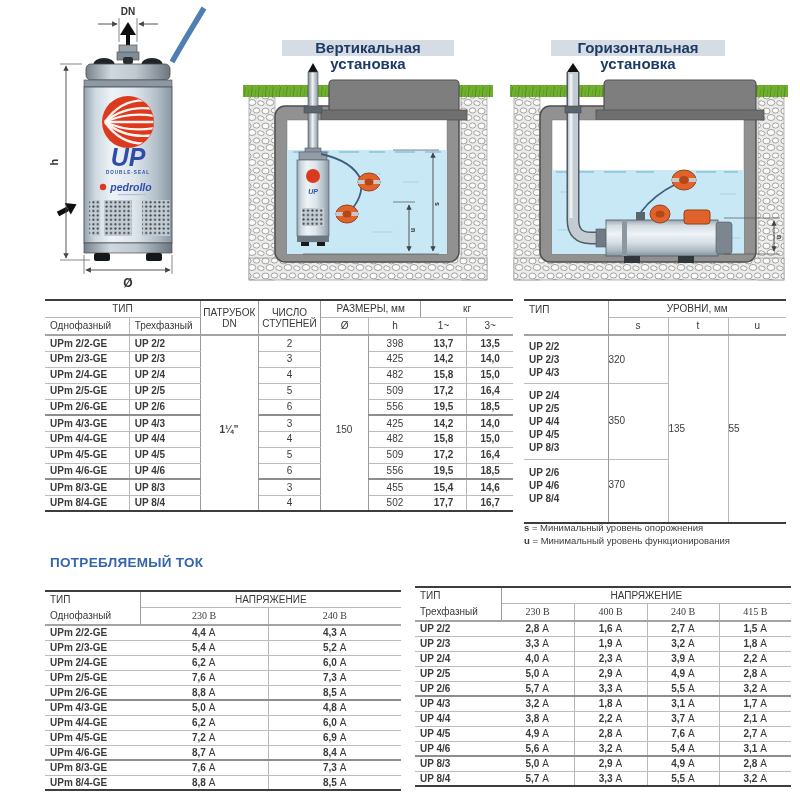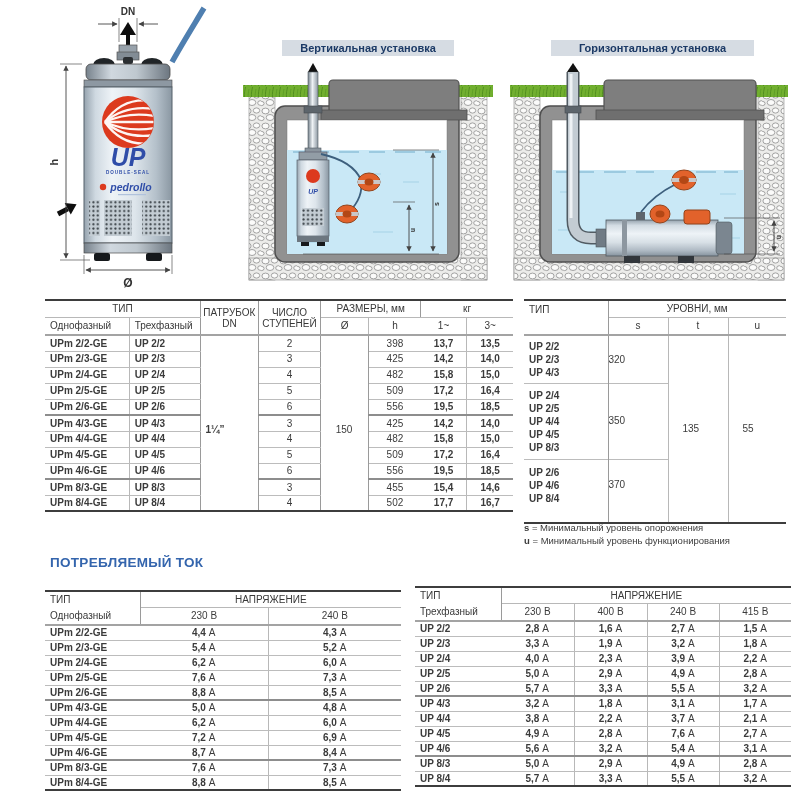--- a/index.html
+++ b/index.html
@@ -7,21 +7,21 @@
     --logo-red:#dc3a1e; --logo-blue:#2f4da8; --float-orange:#e2622b;
     --water:#c9e8f6; --grass:#71af2f;
   }
   *{margin:0;padding:0;box-sizing:border-box;}
   body{background:#888;font-family:"Liberation Sans",sans-serif;}
   .page{position:relative;width:800px;height:800px;background:#ffffff;overflow:hidden;margin:0 auto;}
   .abs{position:absolute;}
 
   
   .banner{position:absolute;height:16px;line-height:16px;text-align:center;
-    background:var(--banner-bg);color:var(--banner-text);font-size:11px;font-weight:bold;}
+    background:var(--banner-bg);color:var(--banner-text);font-size:15px;font-weight:bold;}
 
   
   table{border-collapse:collapse;table-layout:fixed;font-size:10px;color:#3b3b3b;}
   th{font-weight:normal;color:#383838;}
   td,th{padding:0;line-height:1.15;overflow:hidden;white-space:nowrap;}
   .ta-l{text-align:left;padding-left:5px;}
   .ta-c{text-align:center;}
   .bl{border-left:1px solid #b8b8b8;}
   .blm{border-left:1px solid #9a9a9a;}
   .brm{border-right:1px solid #9a9a9a;}
@@ -51,30 +51,30 @@
   #tbl-levels thead tr:last-child th{height:18px;}
   #tbl-levels tbody td{vertical-align:middle;text-align:left;}
   #tbl-levels td.types{text-align:left;padding-left:5px;font-weight:bold;line-height:13px;}
   #tbl-levels tr.g1 td.types{height:48px;}
   #tbl-levels tr.g2 td.types{height:76px;}
   #tbl-levels tr.g3 td.types{height:64px;}
   #tbl-levels tr.g2 td,#tbl-levels tr.g3 td{border-top:1px solid #bcbcbc;}
   #tbl-levels tr.g3 td{vertical-align:top;}
   #tbl-levels tr.g3 td.types{padding-top:6px;}
   #tbl-levels tr.g3 td.sv{padding-top:19px;}
-  #tbl-levels td.tu{border-top:none;padding-left:14px;}
+  #tbl-levels td.tu{border-top:none;}
   #fn{left:524px;top:522px;width:258px;font-size:9.5px;color:#3c3c3c;line-height:12.5px;}
   #fn .fl{white-space:normal;}
   #fn b{font-weight:bold;}
 
   
   #cc-title{left:50px;top:555px;font-size:13.5px;font-weight:bold;color:var(--accent);letter-spacing:.3px;}
   .ctab thead tr:first-child th{height:16px;}
   .ctab thead tr:last-child th{height:17px;}
-  .ctab th.volt{font-weight:normal;color:#3c3c3c;}
+  .ctab th.volt{font-weight:normal;color:#3c3c3c;font-family:Liberation Serif, serif;}
   .ctab th.tipblock{vertical-align:top;text-align:left;padding-left:5px;line-height:16px;}
   .ctab tbody td{height:15px;border-bottom:1px solid #bcbcbc;text-align:center;}
   .ctab tbody td.c-type{text-align:left;padding-left:5px;font-weight:bold;}
   .ctab tbody tr:nth-of-type(6) td,
   .ctab tbody tr:nth-of-type(10) td{border-top:2px solid #8d8d8d;}
   .ctab .num{font-weight:bold;}
   .ctab .un{margin-left:3px;font-weight:normal;}
   #tbl-single{left:45px;top:590px;width:356px;}
   #tbl-single table{width:356px;}
   #tbl-three{left:415px;top:586px;width:376px;}
@@ -264,21 +264,21 @@
       <line x1="150" y1="88" x2="196" y2="88"></line>
       <line x1="150" y1="140" x2="172" y2="140"></line>
       <line x1="60" y1="192" x2="196" y2="192"></line>
     </g>
     <line x1="190" y1="91" x2="190" y2="189" stroke="#444" stroke-width=".9" marker-start="url(#arr)" marker-end="url(#arr)"></line>
     <text x="196" y="142" font-size="7" font-weight="bold" fill="#333" transform="rotate(-90 196 142)" text-anchor="middle">s</text>
     <line x1="166" y1="143" x2="166" y2="189" stroke="#444" stroke-width=".9" marker-start="url(#arr)" marker-end="url(#arr)"></line>
     <text x="172" y="168" font-size="7" font-weight="bold" fill="#333" transform="rotate(-90 172 168)" text-anchor="middle">u</text>
   </svg>
 
-  <div class="banner" style="left:551px;top:40px;width:203px">Горизонтальная установка</div>
+  <div class="banner" style="left:551px;top:40px;width:174px">Горизонтальная установка</div>
   <svg class="abs" style="left:510px;top:62px" width="278" height="225" viewBox="0 0 278 225">
     <rect x="4" y="34" width="26" height="184" fill="url(#stones)" stroke="#8d8d8d" stroke-width=".6"></rect>
     <rect x="248" y="34" width="26" height="184" fill="url(#stones)" stroke="#8d8d8d" stroke-width=".6"></rect>
     <rect x="4" y="196" width="270" height="22" fill="url(#stones)" stroke="#8d8d8d" stroke-width=".6"></rect>
     <rect x="0" y="23" width="278" height="12" fill="url(#grassP)"></rect>
     <rect x="30" y="44" width="216" height="156" rx="10" fill="#919191" stroke="#4f4f4f" stroke-width="1.5"></rect>
     <rect x="94" y="18" width="152" height="34" rx="4" fill="#7e7e7e" stroke="#515151" stroke-width="1.2"></rect>
     <rect x="86" y="48" width="168" height="10" fill="#6f6f6f" stroke="#515151" stroke-width=".8"></rect>
     <rect x="42" y="58" width="192" height="134" fill="#ffffff" stroke="#7a7a7a" stroke-width=".5"></rect>
     <rect x="42" y="108" width="192" height="84" style="fill:var(--water)"></rect>
@@ -484,21 +484,21 @@
             <td class="c-type bl">UP 8/4</td>
             <td class="sp"></td>
             <td>4</td>
             <td class="sp"></td>
             <td>502</td>
             <td class="c-kg">17,7</td>
             <td class="c-kg bl">16,7</td>
           </tr>
         </tbody>
     </table>
-    <div class="ovl bold" style="left:141px;width:58px">1¼”</div>
+    <div class="ovl bold" style="left:155px;width:58px">1¼”</div>
     <div class="ovl" style="left:275px;width:48px">150</div>
   </div>
 
   <div class="abs" id="tbl-levels">
     <table class="ptab">
       <colgroup>
           <col style="width:84px">
           <col style="width:60px">
           <col style="width:60px">
           <col style="width:58px">

